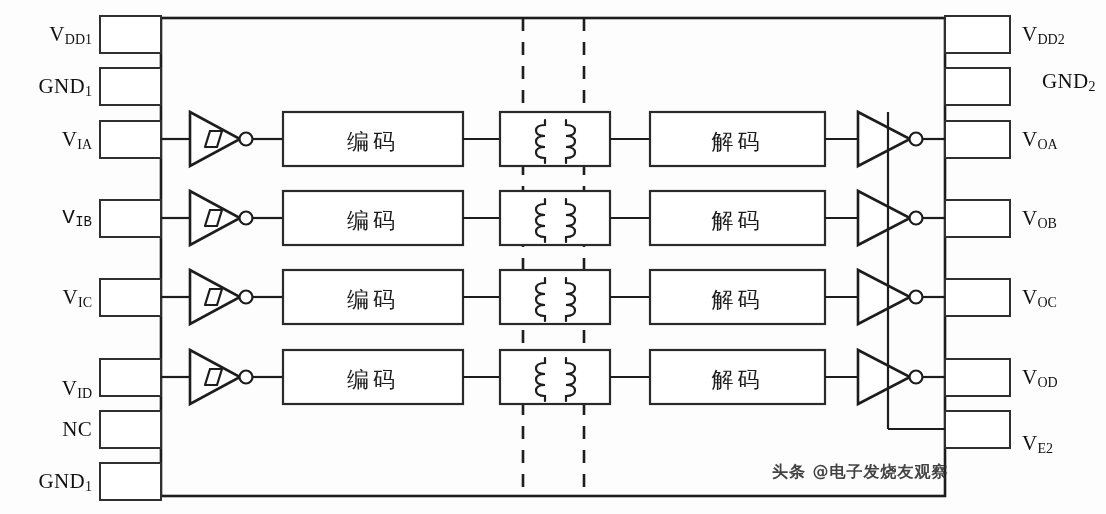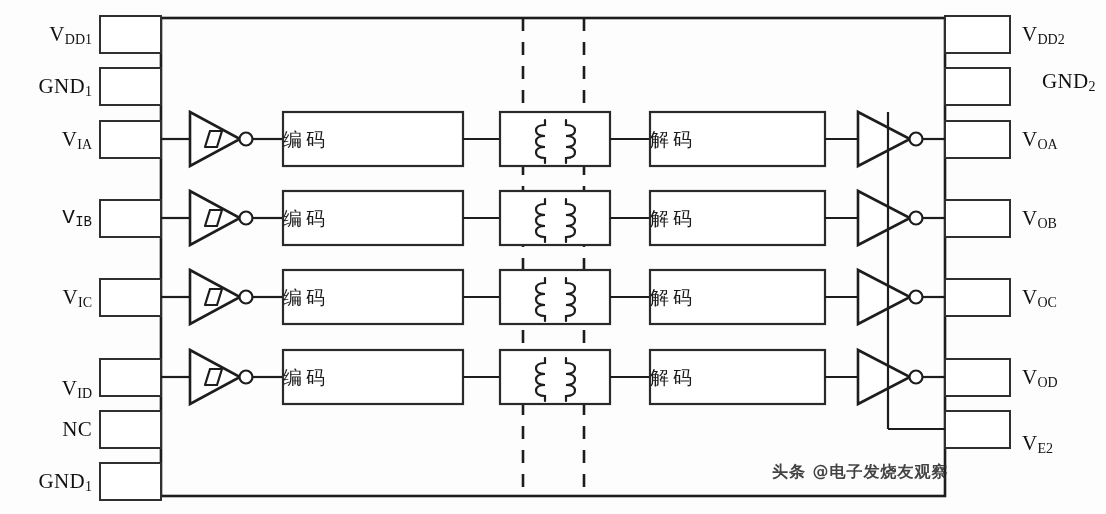--- a/index.html
+++ b/index.html
@@ -17,22 +17,22 @@
     font-size:21px;color:#111;white-space:nowrap;
     letter-spacing:.3px;
   }
   .pin-label .sub{font-size:14px;vertical-align:-0.22em;letter-spacing:0;}
   .pin-label.left{text-align:right;}
   .pin-label.right{text-align:left;}
 
   .blk-text{
     position:absolute;
     font-family:"DejaVu Sans","Liberation Sans",sans-serif;
-    font-size:19px;color:#1b1b1b;
-    white-space:nowrap;
+    font-size:22px;color:#1b1b1b;
+    text-align:center;white-space:nowrap;
     letter-spacing:4px;
   }
   .watermark{
     position:absolute;
     font-family:"DejaVu Sans","Liberation Sans",sans-serif;
     font-size:16px;font-weight:700;color:#2a2a2a;
     white-space:nowrap;letter-spacing:1px;
     opacity:.88;
   }
 </style>

